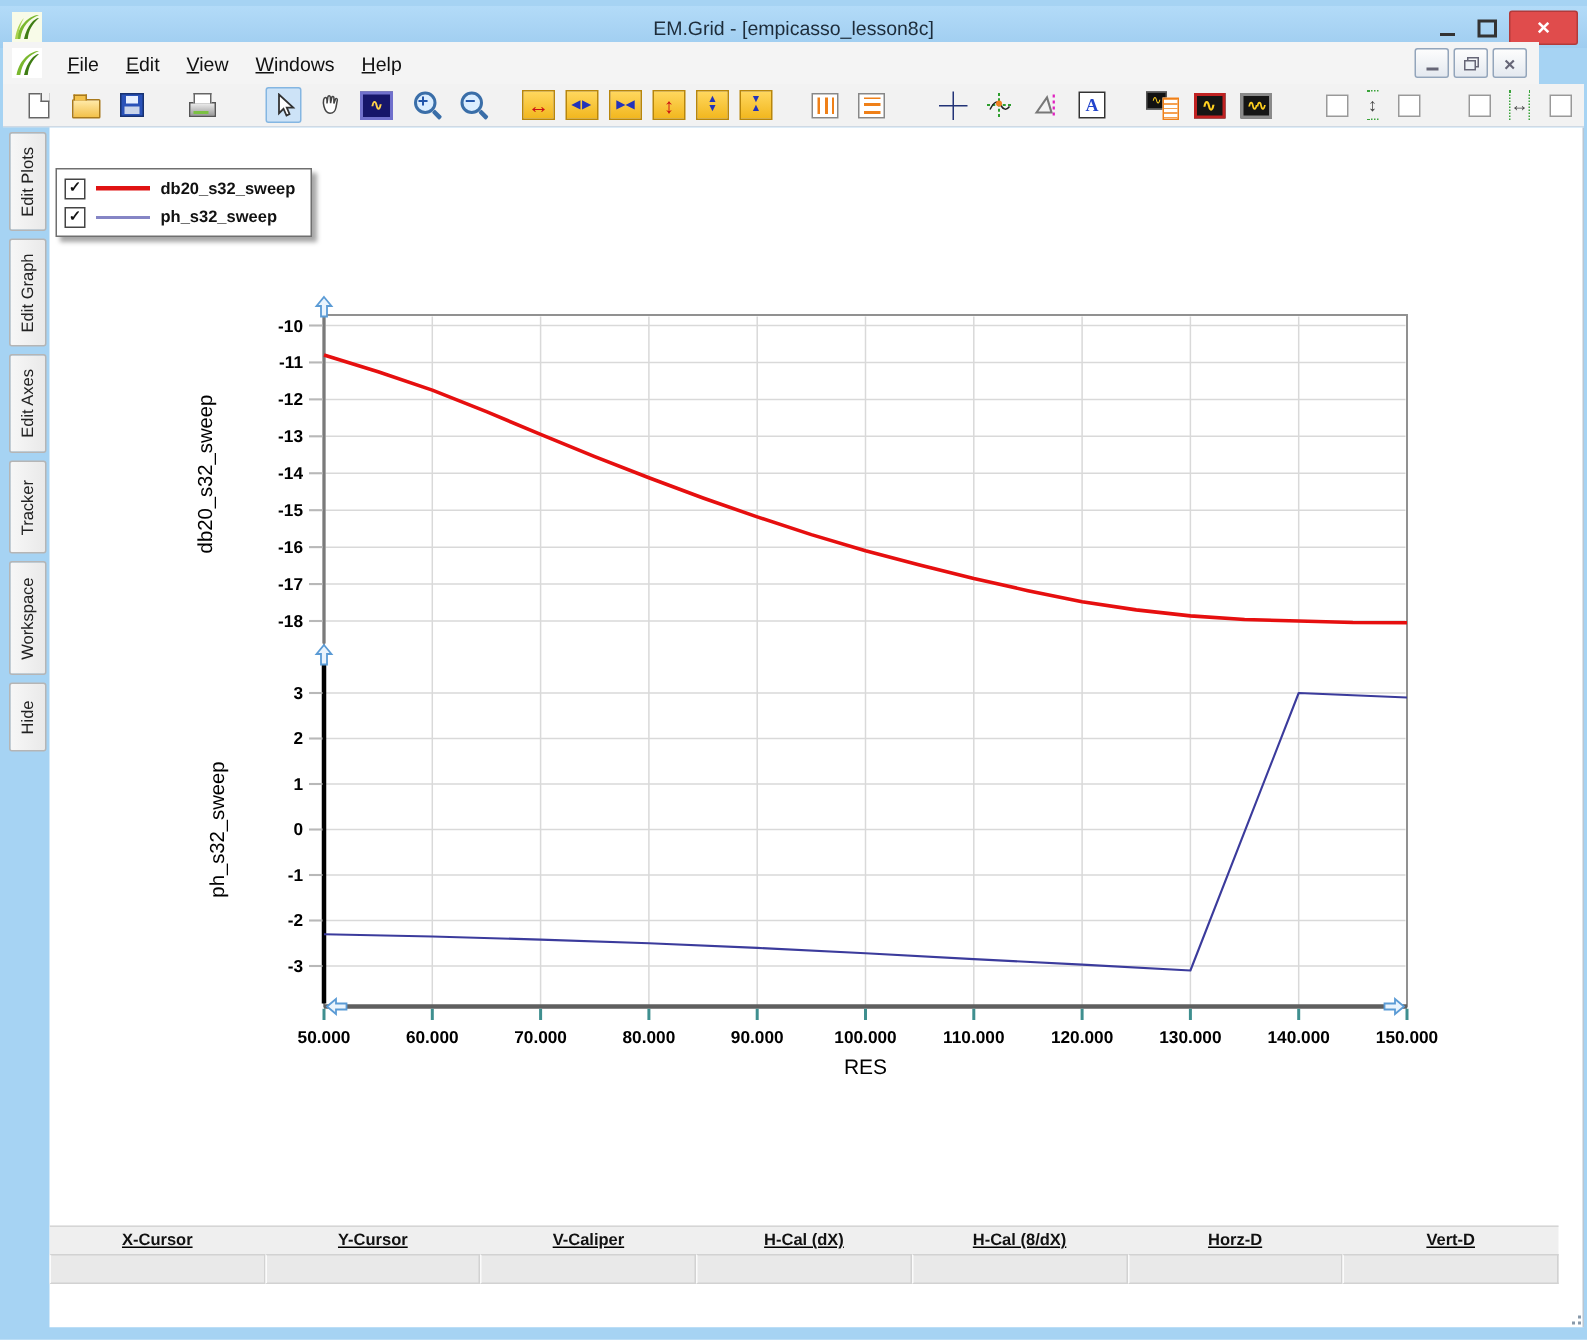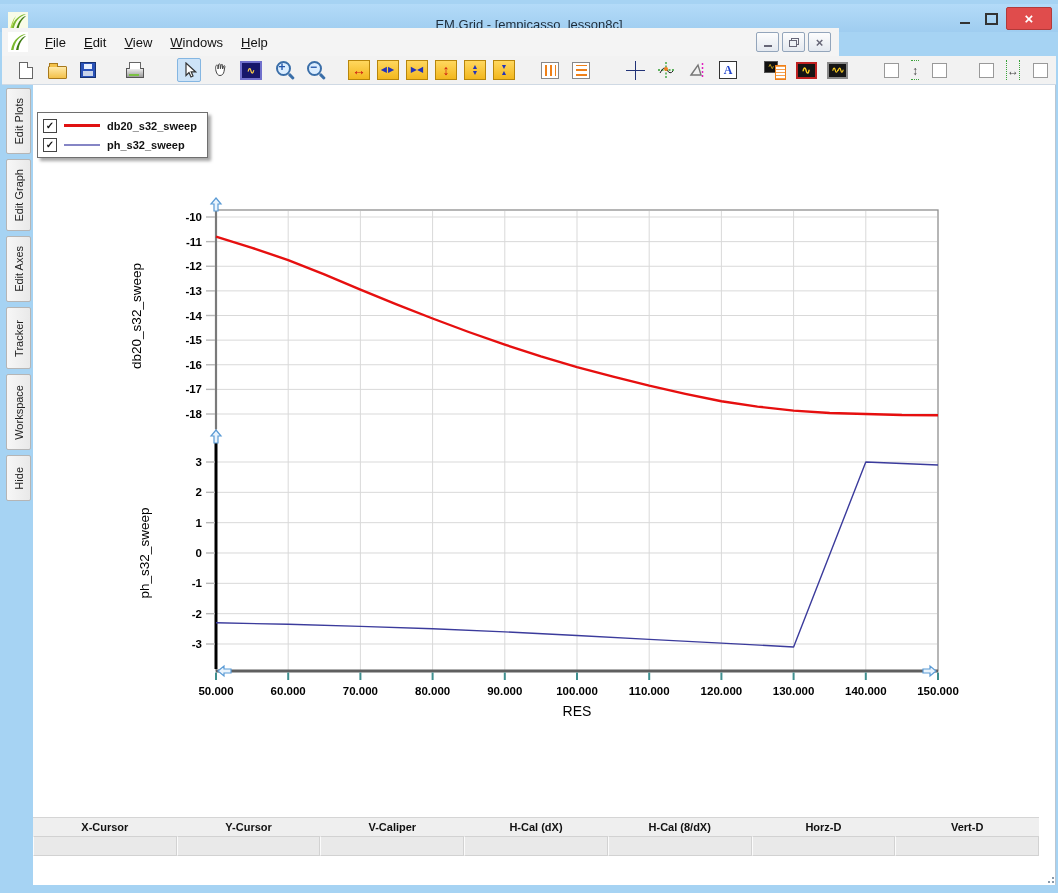--- a/index.html
+++ b/index.html
@@ -1,30 +1,30 @@
 <!DOCTYPE html>
 <html><head>
 <meta charset="utf-8">
 <style>
   html,body{margin:0;padding:0;width:1058px;height:893px;overflow:hidden;
     font-family:"Liberation Sans", sans-serif;-webkit-font-smoothing:antialiased;}
   .window{position:absolute;inset:0;background:#a6d3f3;}
   
   .titlebar{position:absolute;left:0;top:4px;width:1058px;height:28px;
-    background:linear-gradient(#b3dbf8,#9fcdf0);display:flex;align-items:flex-end;}
+    background:linear-gradient(#b3dbf8,#9fcdf0);display:flex;align-items:center;}
   .app-logo{width:20px;height:20px;margin-left:8px;flex:0 0 auto;}
   .title{position:absolute;left:0;right:0;text-align:center;font-size:13px;color:#1d2c3a;}
   .win-controls{position:absolute;right:6px;top:3px;display:flex;align-items:center;gap:4px;}
   .wbtn{width:22px;height:21px;display:flex;align-items:center;justify-content:center;}
   .g-min{width:10px;height:2px;background:#333;margin-top:9px;}
   .g-max{width:9px;height:8px;border:2px solid #333;}
   .wbtn.close{width:44px;background:#e04c4c;border:1px solid #b23a3a;border-radius:2px;}
   .wbtn.close::after{content:"×";color:#fff;font-size:15px;font-weight:bold;line-height:1;}
   
-  .menubar{position:absolute;left:2px;top:28px;width:837px;height:28px;background:#f4f4f4;
+  .menubar{position:absolute;left:2px;top:28px;width:1024px;height:28px;background:#f4f4f4;
     display:flex;align-items:center;border-bottom:1px solid #e0e0e0;}
   .menubar .app-logo{margin-left:6px;}
   #menu-items{display:flex;margin-left:8px;}
   .menu-item{padding:4px 9px;font-size:13px;color:#111;cursor:default;}
   .mdi-controls{position:absolute;right:8px;top:4px;display:flex;gap:3px;}
   .mdibtn{width:21px;height:18px;border:1px solid #93a5bb;border-radius:2px;
     background:linear-gradient(#fdfdfd,#e4e9f0);display:flex;align-items:center;justify-content:center;color:#556;}
   .mg-min{width:8px;height:2px;background:#667;margin-top:8px;}
   .mg-rest{width:10px;height:9px;position:relative;}
   .mg-rest::before{content:"";position:absolute;right:0;top:0;width:6px;height:5px;border:1px solid #667;}
@@ -102,21 +102,21 @@
   .legend{position:absolute;left:4px;top:27px;background:#fff;border:1px solid #6f6f6f;
     box-shadow:3px 3px 3px rgba(0,0,0,0.35);padding:3px 10px 3px 5px;z-index:5;}
   .lg-row{display:flex;align-items:center;height:19px;gap:7px;}
   .lg-chk{width:12px;height:12px;border:1px solid #444;background:#fff;display:flex;align-items:center;justify-content:center;flex:0 0 auto;}
   .lg-chk.checked::after{content:"✓";font-size:10px;font-weight:bold;color:#111;line-height:1;}
   .lg-line{width:36px;flex:0 0 auto;}
   .lg-label{font-size:11px;font-weight:600;color:#111;}
   
   #plot{position:absolute;left:0;top:0;}
   
-  .statusbar{position:absolute;left:0;right:16px;top:732px;}
+  .statusbar{position:absolute;left:0;right:16px;top:732px;text-decoration:underline;}
   .st-head{display:grid;grid-template-columns:repeat(7,1fr);background:#efefef;border-top:1px solid #d5d5d5;height:18px;}
   .st-h{font-size:11px;font-weight:700;color:#111;text-align:center;line-height:18px;}
   .st-vals{display:grid;grid-template-columns:repeat(7,1fr);height:20px;background:#f4f4f4;}
   .st-c{background:#e9e9e9;border:1px solid #d2d2d2;border-left:1px solid #fbfbfb;margin:0;height:18px;font-size:11px;padding-left:4px;color:#333;}
   
   .bottom-border{position:absolute;left:0;bottom:0;width:1058px;height:8px;background:#a6d3f3;}
   .grip{position:absolute;right:4px;bottom:10px;width:10px;height:10px;}
   .grip i{position:absolute;width:2px;height:2px;background:#8899aa;}
   .grip i:nth-child(1){right:0;bottom:0;} .grip i:nth-child(2){right:4px;bottom:0;}
   .grip i:nth-child(3){right:0;bottom:4px;}

